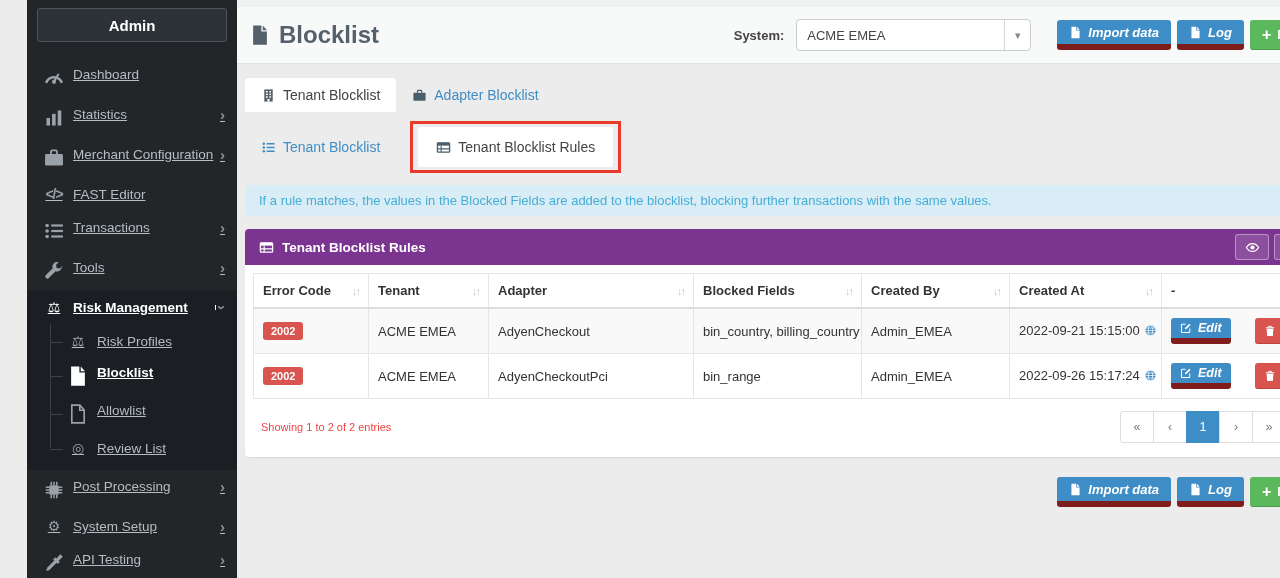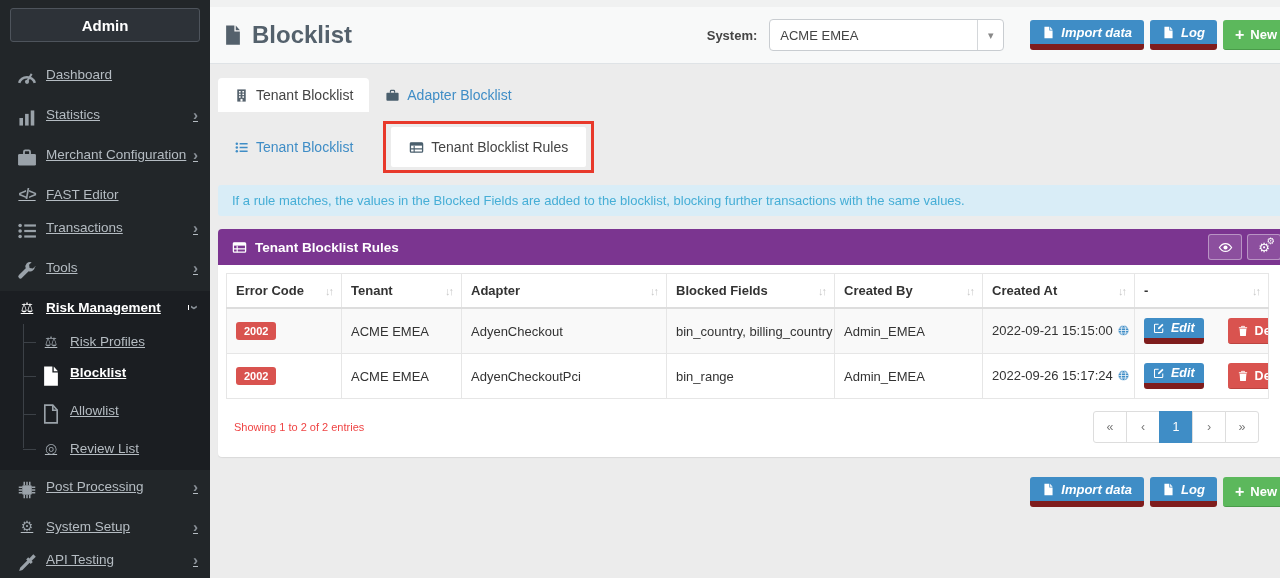--- a/index.html
+++ b/index.html
@@ -1,21 +1,21 @@
 <!DOCTYPE html>
 <html style="--sidebar_bg: #222629; --sidebar_open_bg: #1b1e22; --page_bg: #ececec; --accent_blue: #3f8dc6; --green: #5cb85c; --red: #d9534f; --purple: #7b3590; --callout_bg: #d9edf7; --callout_text: #46aed6; --annotation_red: #e8392b;"><head>
 <meta charset="utf-8">
 <style>
   * { margin:0; padding:0; box-sizing:border-box; }
   html,body { width:1280px; height:578px; overflow:hidden; }
   body { font-family:"Liberation Sans","DejaVu Sans",sans-serif; font-size:13px; color:#333;
          background:var(--page_bg,#ececec); display:flex; }
 
   
-  .sidebar { width:210px; min-width:210px; height:578px; background:var(--sidebar_bg,#222629); color:#b5bcc2; }
+  .sidebar { width:210px; min-width:210px; height:578px; background:var(--sidebar_bg,#222629); color:#b5bcc2;margin-left:27px; }
   .admin-box { margin:8px 10px 10px 10px; height:34px; background:#2d3238; border:1px solid #4e545c;
                border-radius:3px; color:#fff; font-size:15px; font-weight:bold; display:flex;
                align-items:center; justify-content:center; cursor:pointer; }
   .menu { list-style:none; padding-top:6px; }
   .menu-item { display:flex; align-items:flex-start; padding:9px 12px 9px 16px; font-size:13.5px; cursor:pointer;text-decoration:underline; }
   .menu-item .mi-icon { width:22px; min-width:22px; display:inline-flex; justify-content:center; margin-right:8px;
                         color:#9aa2a9; font-size:14px; line-height:1; }
   .menu-item .mi-label { flex:1; }
   .chev { color:#8a9198; font-size:15px; line-height:1; font-weight:bold; }
   .rot90 { display:inline-block; transform:rotate(90deg); }

